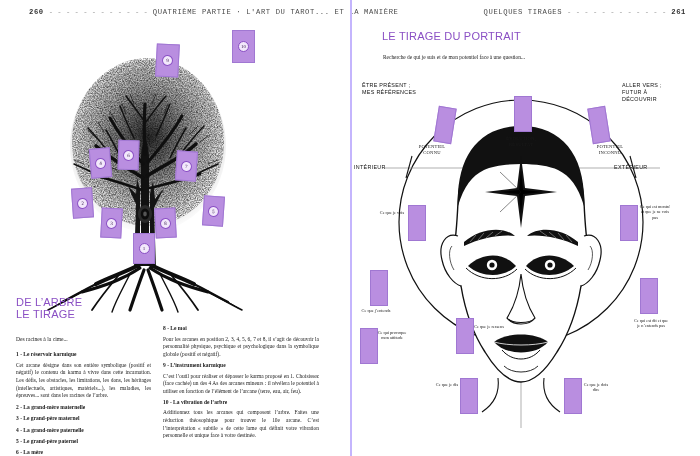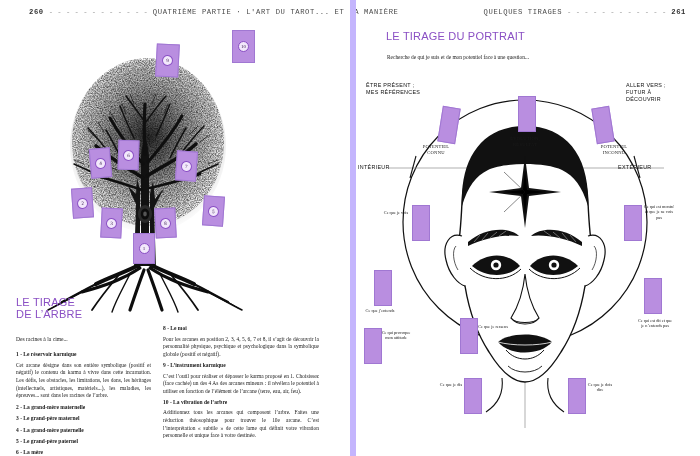--- a/index.html
+++ b/index.html
@@ -6,21 +6,21 @@
   body{
     width:700px;height:456px;
     background:#ffffff;
     font-family:"Liberation Serif", serif;
     overflow:hidden;
     position:relative;
   }
   .spread{position:absolute;inset:0;display:flex;}
   .page{position:relative;height:456px;box-sizing:border-box;}
   .page-left{width:350px;}
-  .page-right{width:350px;border-left:6px solid #c4b5fd;}
+  .page-right{width:350px;border-left:2px solid #c4b5fd;}
 
   
   .runhead{
     position:absolute;top:8px;
     font-family:"Liberation Mono", monospace;
     font-size:7.2px;letter-spacing:.6px;color:#4a4a4a;white-space:nowrap;
   }
   .runhead-left{left:29px;}
   .runhead-right{right:14px;}
   .runhead .folio{font-weight:bold;color:#333;}
@@ -202,22 +202,22 @@
       </div>
       <div class="card" style="left:156px;top:26px;width:21px;height:31px;transform:rotate(3deg);">
         <div class="num">9</div>
       </div>
       <div class="card" style="left:232px;top:12px;width:21px;height:31px;">
         <div class="num">10</div>
       </div>
     </div>
 
     <div class="tirage-title" style="position:absolute;left:16px;top:296px;">
+      <div>DE L’ARBRE</div>
       <div>LE TIRAGE</div>
-      <div>DE L’ARBRE</div>
     </div>
 
     <div class="body-col" style="position:absolute;left:16px;top:336px;width:135px;">
       <p class="lead">Des racines à la cime...</p>
       <p class="itemhead">1 - Le réservoir karmique</p>
       <p>Cet arcane désigne dans son entière symbolique (positif et négatif) le contenu du karma à vivre dans cette incarnation. Les défis, les obstacles, les limitations, les dons, les héritages (intellectuels, artistiques, matériels...), les maladies, les épreuves... sont dans les racines de l’arbre.</p>
       <p class="listline">2 - La grand-mère maternelle</p>
       <p class="listline">3 - Le grand-père maternel</p>
       <p class="listline">4 - La grand-mère paternelle</p>
       <p class="listline">5 - Le grand-père paternel</p>

